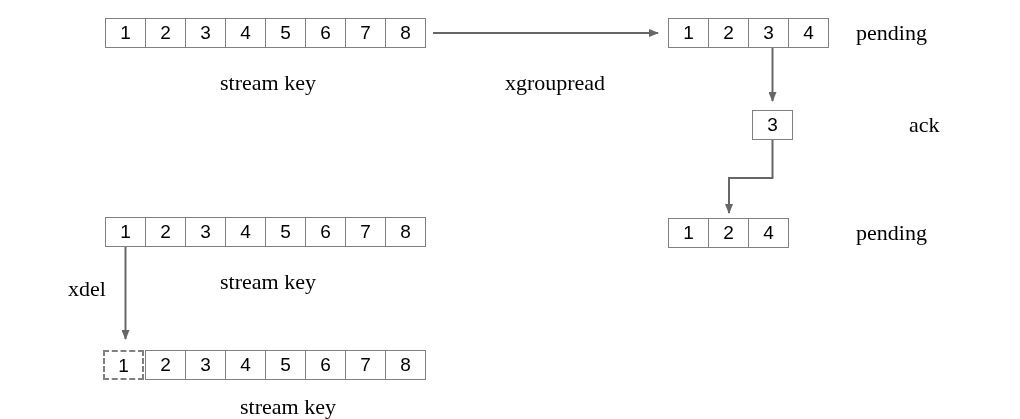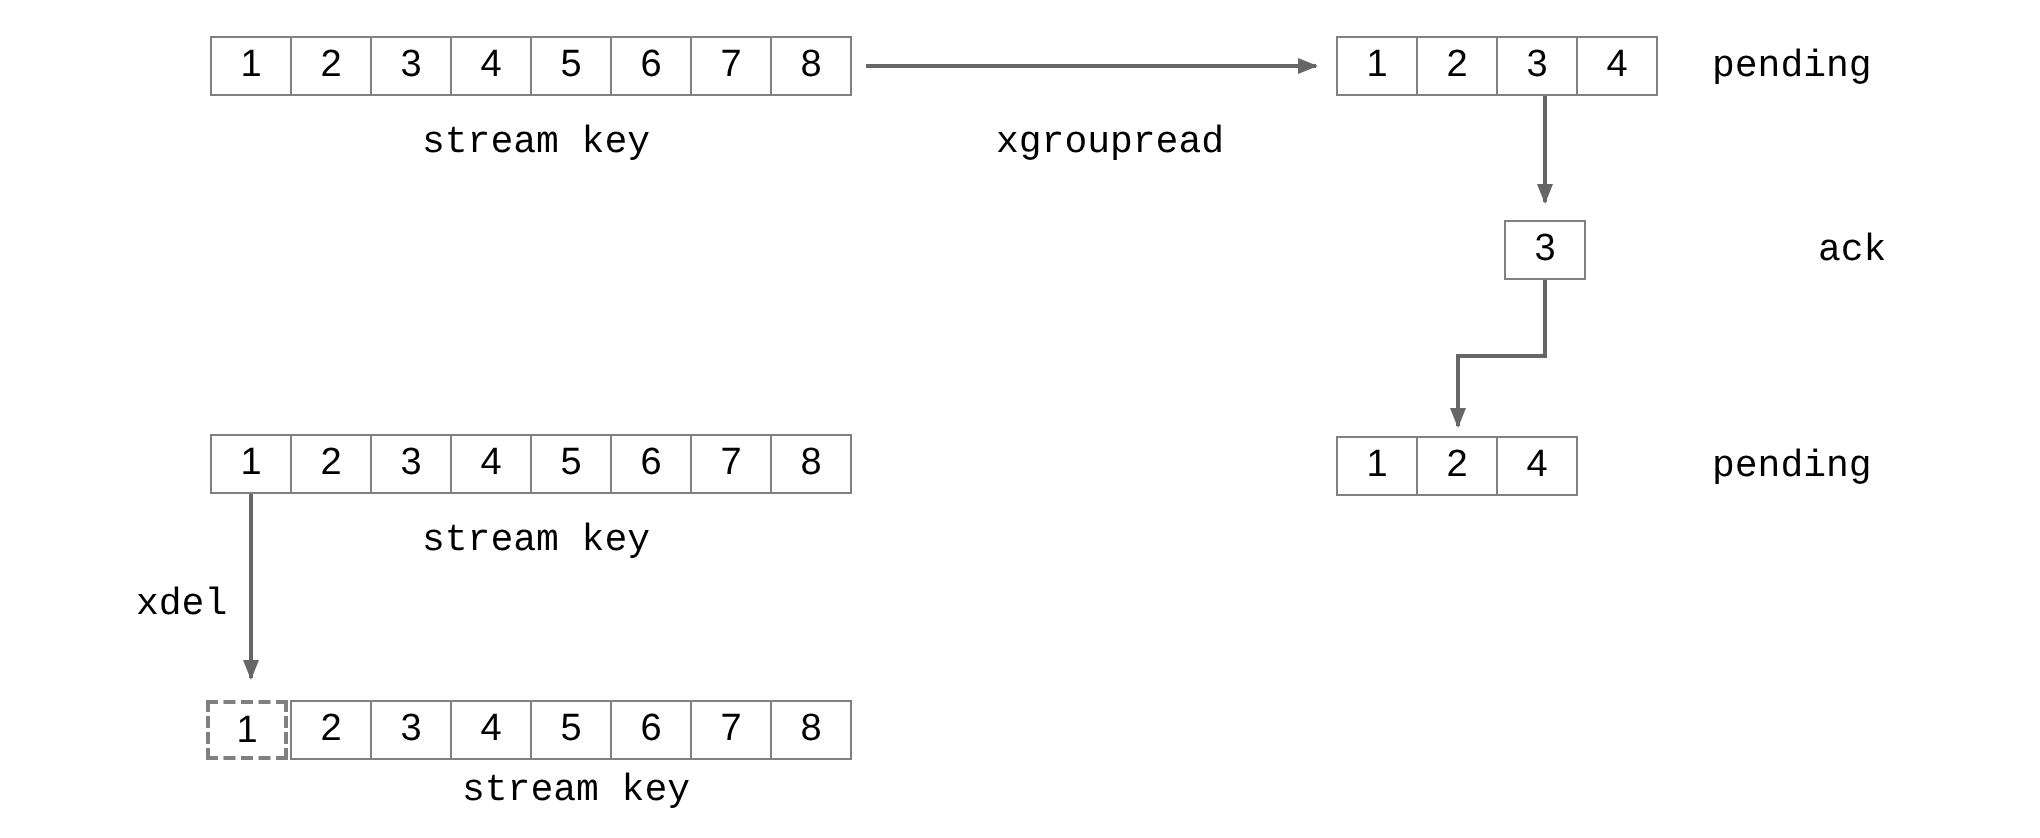--- a/index.html
+++ b/index.html
@@ -49,27 +49,28 @@
     margin-left: -1px;
   }
   .cell.dashed {
     border: 2px dashed #808080;
     margin-right: 2px;
   }
   .w41 { width: 41px; }
   .label {
     position: absolute;
     color: #000000;
-    font-size: 19px;
+    font-size: 22px;
     line-height: 22px;
     white-space: nowrap;
-    font-family: Liberation Mono, monospace;
+    font-family: Liberation Serif, serif;
   }
   .label.center {
     transform: translateX(-50%);
+    margin-top: 12px;
   }
 </style>
 </head>
 <body>
 
 <div id="canvas">
 
   <svg class="svg-layer" viewBox="0 0 1020 419">
     <defs>
       <marker id="arrowhead" markerWidth="10" markerHeight="8" refX="9" refY="4" orient="auto" markerUnits="userSpaceOnUse">
@@ -125,21 +126,21 @@
     <div class="cell w41">2</div>
     <div class="cell w41">3</div>
     <div class="cell w41">4</div>
     <div class="cell w41">5</div>
     <div class="cell w41">6</div>
     <div class="cell w41">7</div>
     <div class="cell w41">8</div>
   </div>
   <div class="label center" style="left:268px; top:259px;">stream key</div>
 
-  <div class="label" style="left:68px; top:291px;">xdel</div>
+  <div class="label" style="left:68px; top:278px;">xdel</div>
 
   <div class="row" style="left:103px; top:350px;">
     <div class="cell w41 dashed">1</div>
     <div class="cell w41">2</div>
     <div class="cell w41">3</div>
     <div class="cell w41">4</div>
     <div class="cell w41">5</div>
     <div class="cell w41">6</div>
     <div class="cell w41">7</div>
     <div class="cell w41">8</div>

